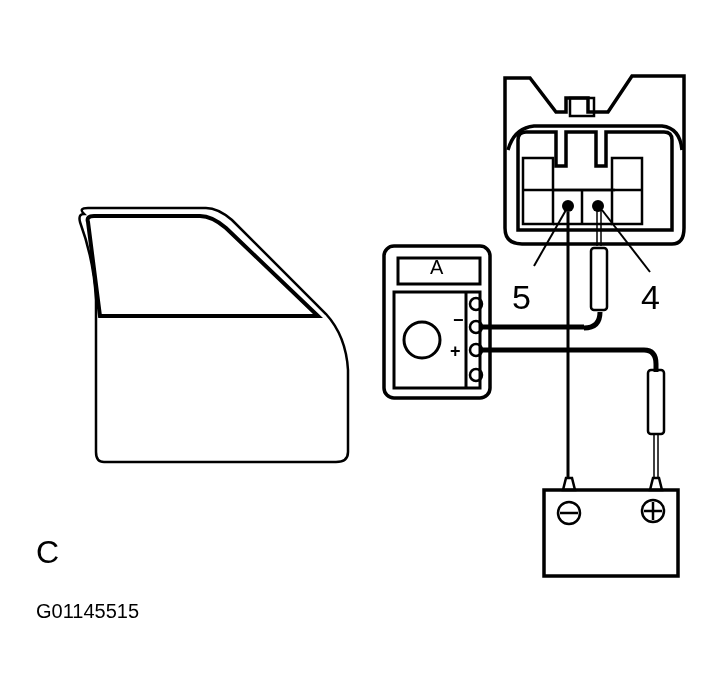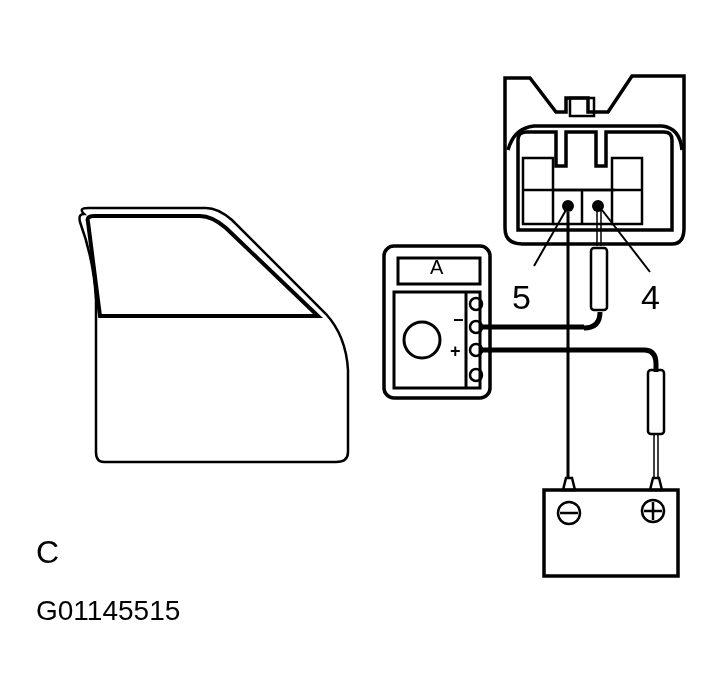--- a/index.html
+++ b/index.html
@@ -1,20 +1,20 @@
 <!DOCTYPE html>
 <html><head>
   <meta charset="utf-8">
   <style>
     html, body { margin: 0; padding: 0; background: #ffffff; }
     body { width: 717px; height: 698px; position: relative; overflow: hidden; font-family: "Liberation Sans", sans-serif; }
     svg { position: absolute; left: 0; top: 0; }
     .label { position: absolute; color: #000; font-family: "Liberation Sans", sans-serif; }
     .panel-letter { left: 36px; top: 536px; font-size: 32px; line-height: 32px; }
-    .figure-id { left: 36px; top: 600px; font-size: 28px; line-height: 22px; }
+    .figure-id { left: 36px; top: 600px; font-size: 20px; line-height: 22px; }
     .pin-label { font-size: 34px; line-height: 34px; }
     .pin5 { left: 512px; top: 280px; }
     .pin4 { left: 641px; top: 280px; }
     .meter-display-text { left: 430px; top: 257px; font-size: 20px; line-height: 20px; }
     .sign { font-size: 18px; font-weight: bold; line-height: 18px; }
     .minus { left: 453px; top: 311px; }
     .plus { left: 450px; top: 342px; }
   </style>
 </head>
 <body>

